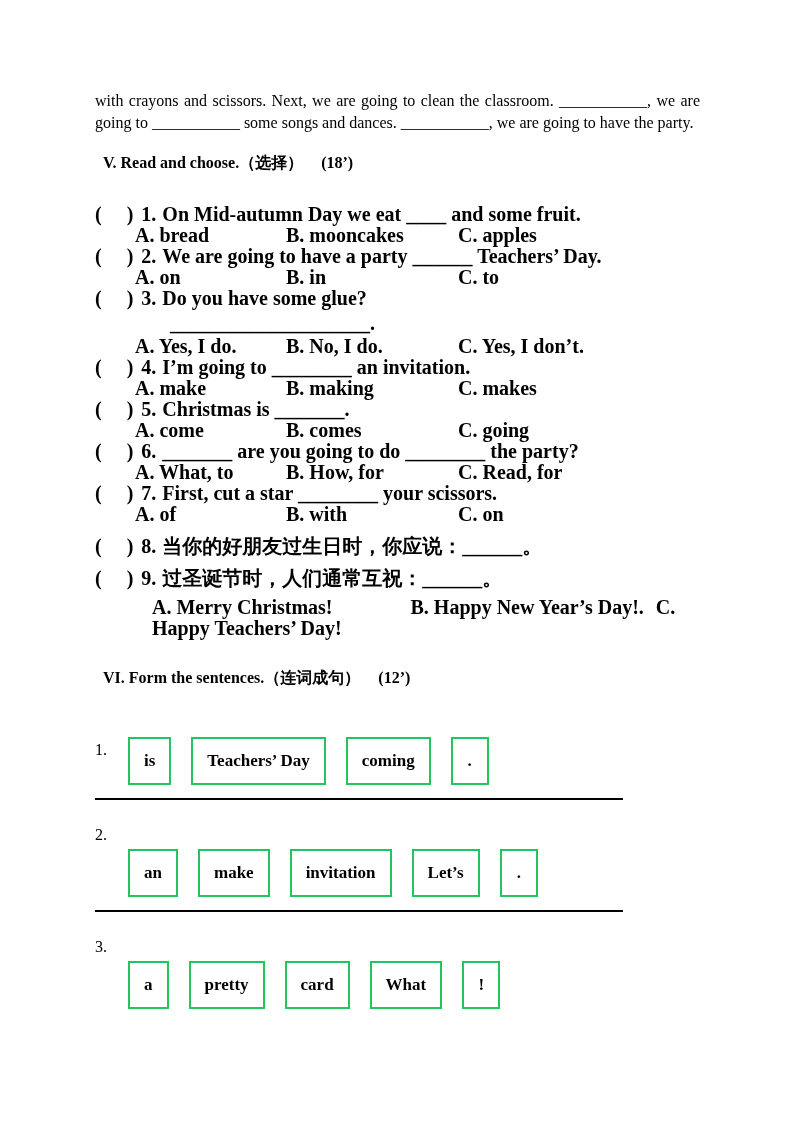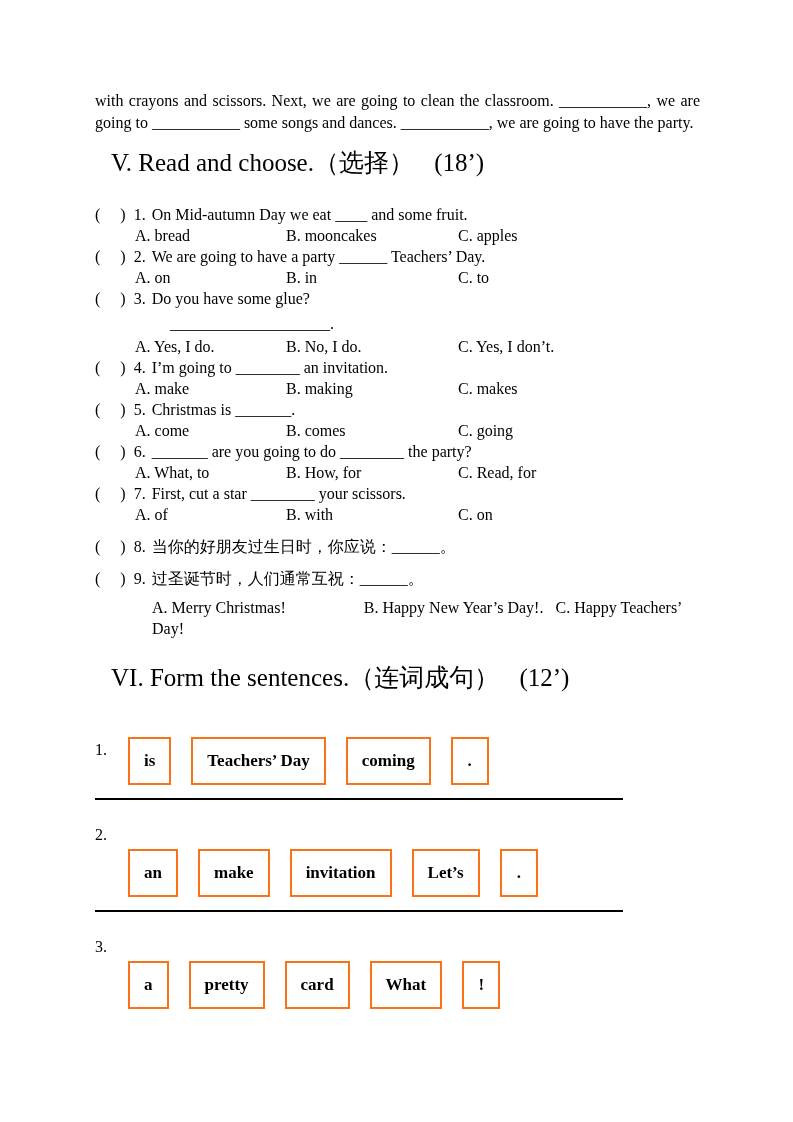--- a/index.html
+++ b/index.html
@@ -4,24 +4,24 @@
 <style>
   html, body { margin: 0; padding: 0; background: #ffffff; }
   body {
     width: 793px; height: 1122px; overflow: hidden;
     font-family: "Liberation Serif", serif; color: #000;
   }
   .page { box-sizing: border-box; width: 793px; height: 1122px; padding: 90px 93px 0 95px; }
 
   .intro { margin: 0; font-size: 16px; line-height: 22px; text-align: justify; }
 
-  .sec-title { margin: 16px 0 0 16px; font-size: 25px; font-weight: normal; line-height: 26px; }
+  .sec-title { margin: 16px 0 0 8px; font-size: 16px; font-weight: bold; line-height: 26px; }
   .sec-title .score { margin-left: 14px; }
 
-  #questions { margin-top: 28px; font-size: 16px; line-height: 21px; }
+  #questions { margin-top: 28px; font-size: 20px; line-height: 21px; font-weight: bold; }
   .q { margin: 0; }
   .q-stem { white-space: nowrap; }
   .q-marker { letter-spacing: 0; }
   .q-num { margin: 0 6px 0 8px; }
   .q-blank { margin: 4px 0 2px 75px; }
   .q-opts { margin-left: 40px; }
   .q-opts .opt { display: inline-block; min-width: 131px; margin-right: 20px; }
   .q-opts .opt:nth-child(2) { min-width: 152px; }
   .q-opts .opt:last-child { min-width: 0; margin-right: 0; }
 
@@ -36,21 +36,21 @@
 
   .sec-title-vi { margin-top: 26px; }
 
   .fs-list { margin-top: 46px; font-size: 16px; }
   .fs-item { position: relative; }
   .fs-item + .fs-item { margin-top: 24px; }
   .fs-num { line-height: 21px; margin-bottom: 4px; }
   .fs-item.num-inline .fs-num { position: absolute; left: 0; top: 2px; margin: 0; }
   .fs-boxes { margin-left: 33px; }
   .word-box {
-    display: inline-block; border: 2px solid #f97316; box-sizing: border-box;
+    display: inline-block; border: 2px solid #22c55e; box-sizing: border-box;
     min-width: 38px; height: 48px; line-height: 44px; padding: 0 14px;
     margin-right: 20px; text-align: center; font-weight: bold; font-size: 17px;
   }
   .word-box:last-child { margin-right: 0; }
   .fs-line { width: 528px; height: 0; border-bottom: 2px solid #000; margin-top: 13px; }
 </style>
 </head>
 <body>
 
 <div class="page">

